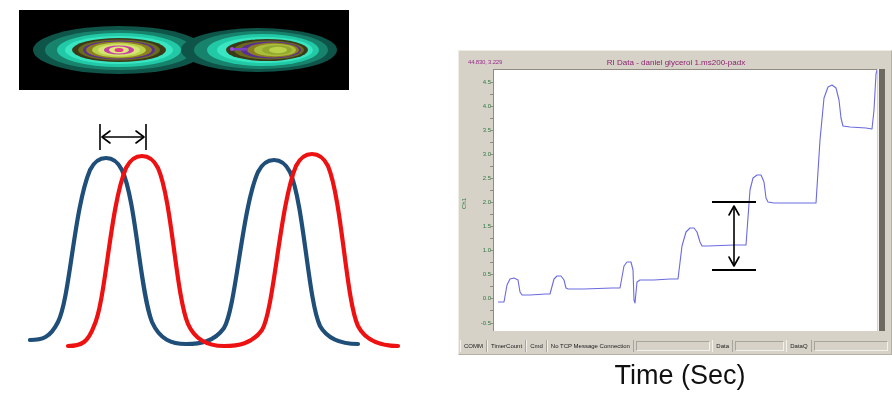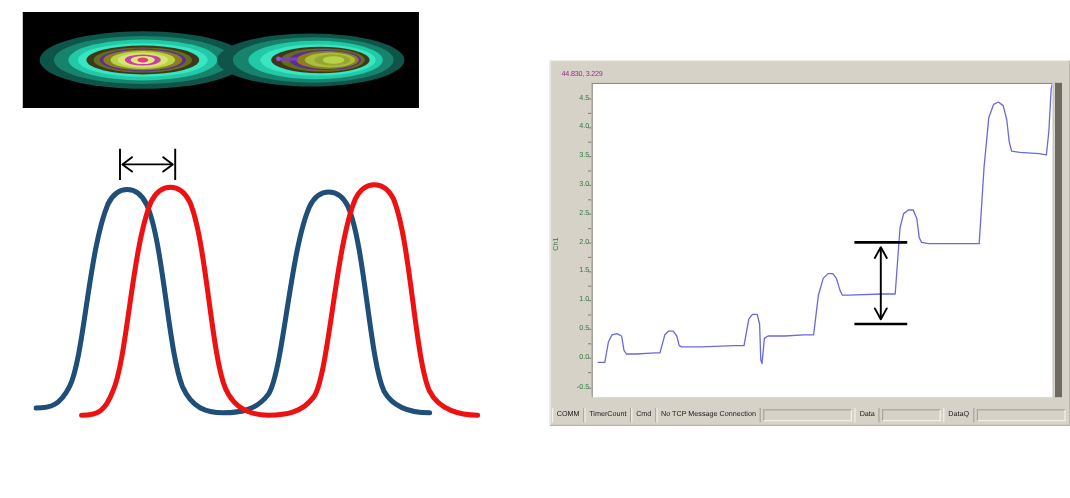--- a/index.html
+++ b/index.html
@@ -225,24 +225,26 @@
                C 210,234 224,232 234,218
                C 246,198 252,92 268,54 C 276,38 292,38 300,54
                C 314,88 318,188 330,214 C 338,230 356,234 370,234"></path>
     </svg>
   </div>
 </div>
 
 <div id="right-panel">
 
   <div id="y-axis-title">Pixels</div>
+  <div id="x-axis-title">Time (Sec)</div>
 
   <div id="instrument-window">
 
     <div id="coord-readout">44.830, 3.229</div>
+    <div id="chart-title">RI Data - daniel glycerol 1.ms200-padx</div>
 
     <div id="y-tick-col">
       <div class="y-tick-label" style="top:11px">4.5</div>
       <div class="y-tick-label" style="top:35px">4.0</div>
       <div class="y-tick-label" style="top:59px">3.5</div>
       <div class="y-tick-label" style="top:83px">3.0</div>
       <div class="y-tick-label" style="top:107px">2.5</div>
       <div class="y-tick-label" style="top:131px">2.0</div>
       <div class="y-tick-label" style="top:155px">1.5</div>
       <div class="y-tick-label" style="top:179px">1.0</div>

